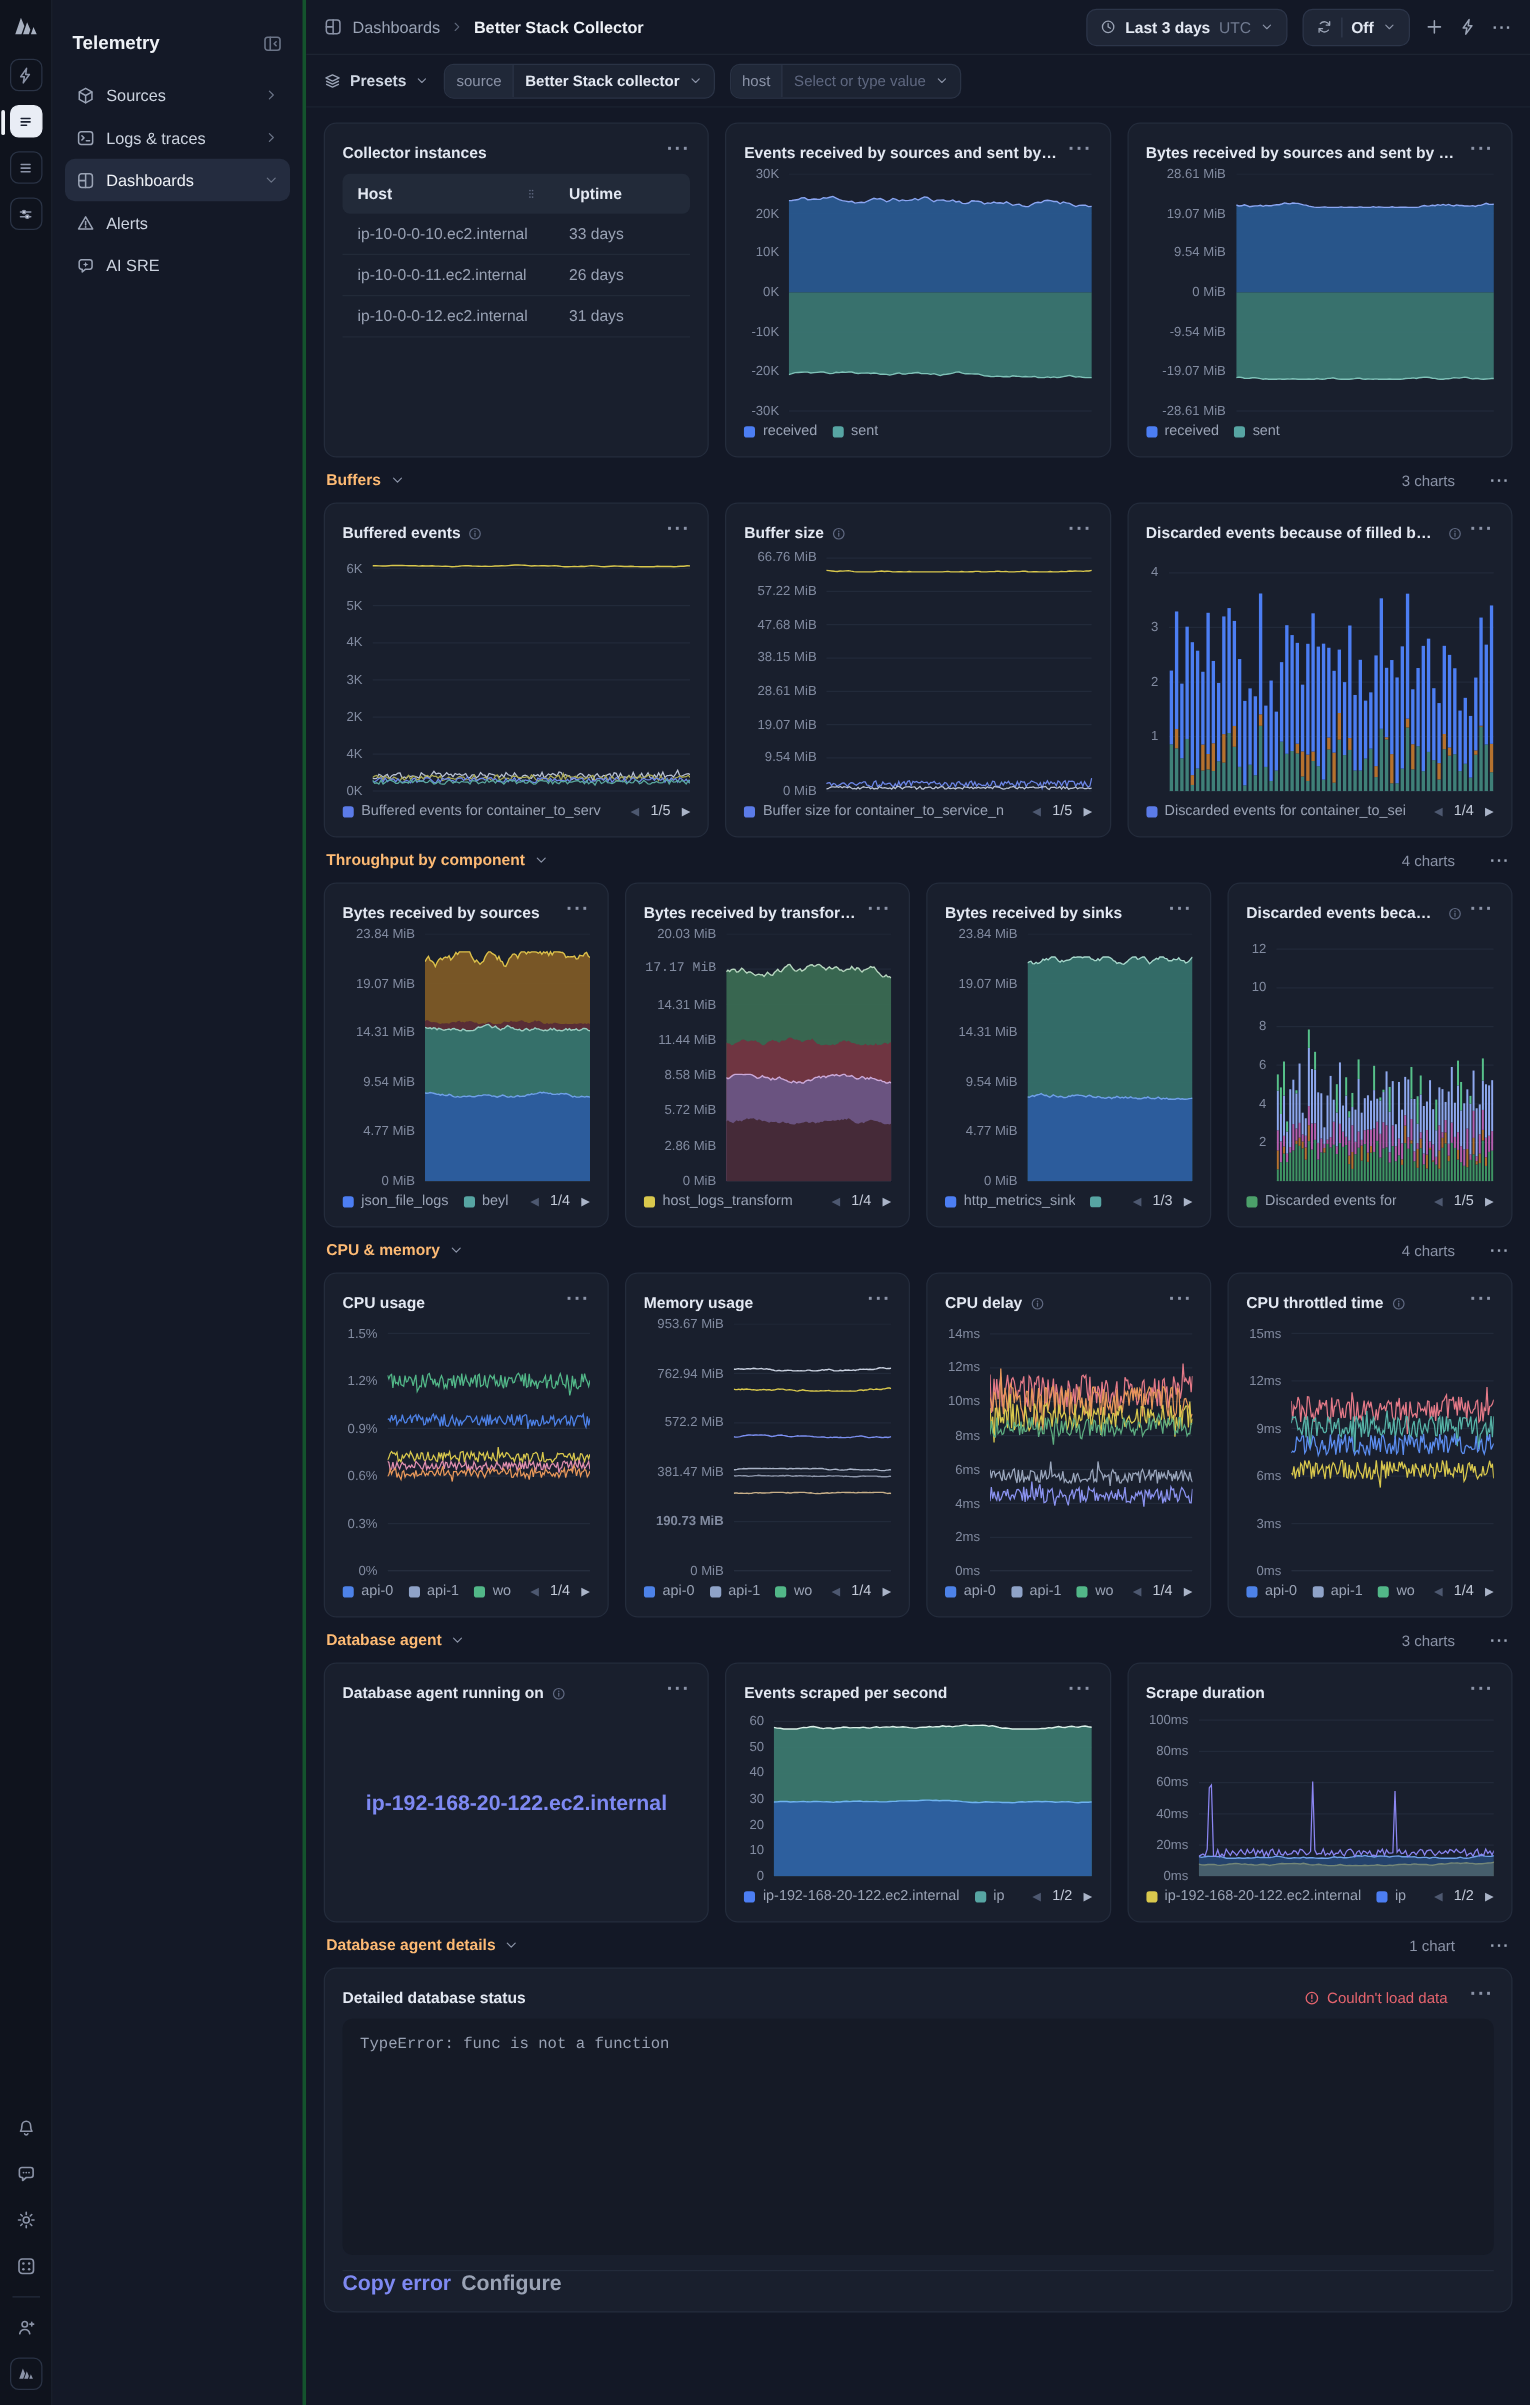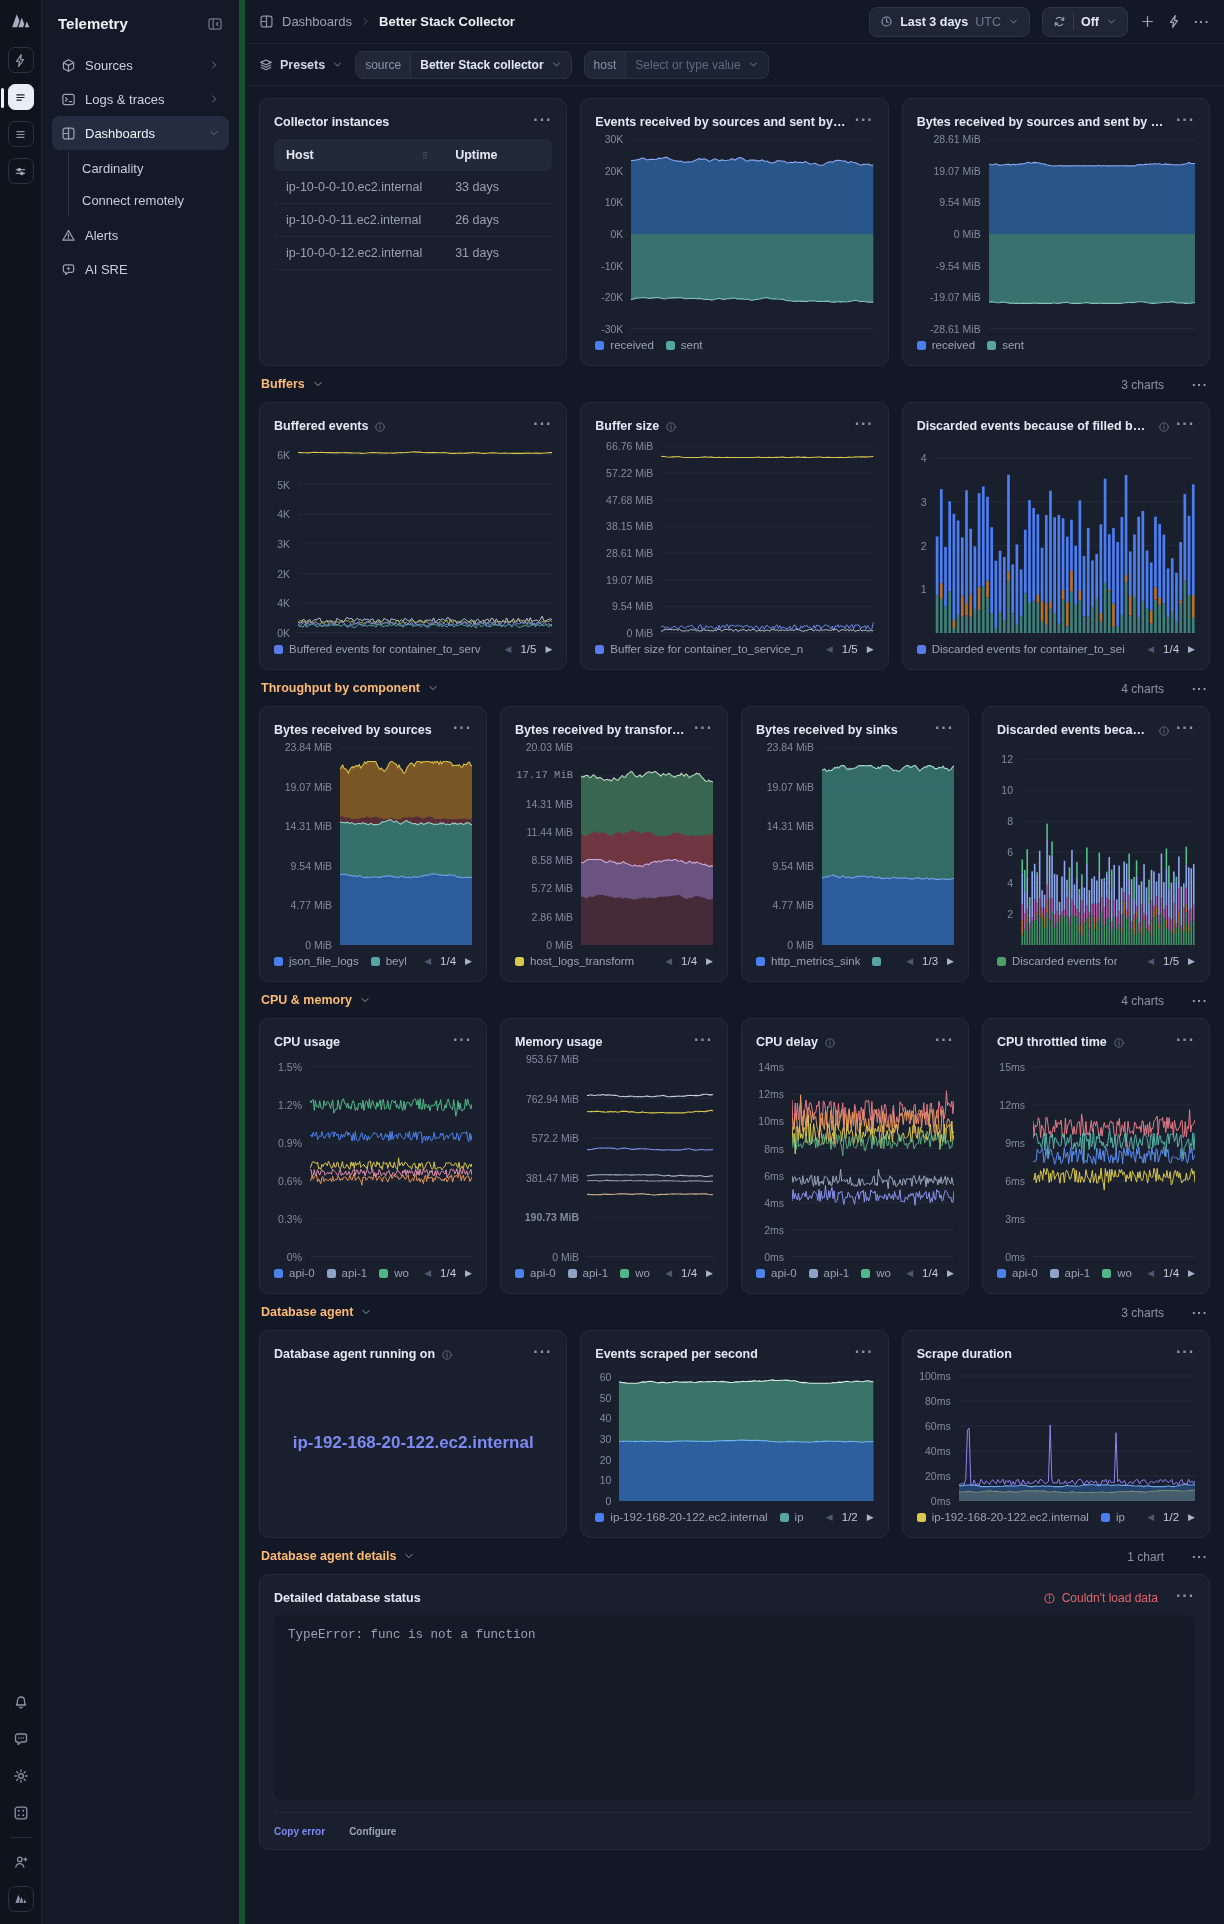--- a/index.html
+++ b/index.html
@@ -13,21 +13,21 @@
 
 .rail{width:42px;background:#0f131d;border-right:1px solid #1c2331;display:flex;flex-direction:column;align-items:center;padding:10px 0 12px;gap:11px;position:relative}
 .rail-logo{color:#a7b0c0;width:22px;height:22px;margin-bottom:4px}
 .rail-btn{width:26px;height:26px;border-radius:7px;display:flex;align-items:center;justify-content:center;color:#8b93a7;position:relative}
 .rail-btn.boxed{border:1px solid #2a3345}
 .rail-btn.active{background:#e9edf5;border-color:#e9edf5;color:#1a2030}
 .active-bar{position:absolute;left:-8px;top:3px;width:3px;height:20px;border-radius:2px;background:#eef1f6}
 .rail-spacer{flex:1}
 .rail-div{width:22px;height:1px;background:#252d3d}
 
-.sidebar{width:203px;background:#141927;border-right:6px solid #14532d;padding:13px 10px;display:flex;flex-direction:column}
+.sidebar{width:203px;background:#141927;border-right:3px solid #14532d;padding:24px 10px;display:flex;flex-direction:column}
 .sb-head{display:flex;align-items:center;justify-content:space-between;padding:2px 6px 16px}
 .sb-title{font-size:15px;font-weight:700;color:#eef1f6}
 .sb-collapse{color:#6b7487}
 .nav-item{display:flex;align-items:center;gap:9px;height:34px;padding:0 9px;border-radius:8px;font-size:13px;color:#ccd3df;cursor:default}
 .nav-item .chev{margin-left:auto;color:#6b7487}
 .nav-item.active{background:#242c3f;color:#eef1f6}
 .nav-icon{color:#9aa3b5}
 .sub{margin:2px 0 2px 16px;border-left:1px solid #2a3243}
 .sub .nav-item{height:32px;padding-left:13px;color:#c6cdd9}
 
@@ -84,21 +84,21 @@
 .tbl-head{display:grid;grid-template-columns:1.55fr 1fr;background:#222a39;border-radius:6px;font-size:12.5px;font-weight:700;color:#e3e8f2}
 .tbl-head>div{padding:9px 12px;display:flex;align-items:center}
 .col-drag{margin-left:auto;color:#5f6880}
 .tbl-row{display:grid;grid-template-columns:1.55fr 1fr;font-size:12.5px;color:#98a1b3;border-bottom:1px solid #222a38}
 .tbl-row>div{padding:9px 12px}
 
 .db-center{flex:1;display:flex;align-items:center;justify-content:center}
 .db-host{color:#7e89f2;font-size:17px;font-weight:600}
 .err-badge{margin-left:auto;display:flex;align-items:center;gap:6px;color:#e5646e;font-size:12px}
 .err-panel{flex:1;background:#151a26;border-radius:8px;margin-top:10px;padding:13px 14px;font-family:"Liberation Mono","DejaVu Sans Mono",monospace;font-size:12.5px;color:#98a1b3}
-.err-foot{display:flex;align-items:center;gap:24px;border-top:1px solid #232b3b;margin-top:12px;padding-top:13px;font-size:10px}
+.err-foot{display:flex;align-items:center;gap:8px;border-top:1px solid #232b3b;margin-top:12px;font-size:17px}
 .copy{color:#7e89f2;font-weight:700}
 .conf{color:#9aa3b5;font-weight:600}
 </style>
 </head>
 <body>
 
 <div class="app">
 
   <aside class="rail">
     <span class="rail-logo" data-icon="logo">
@@ -238,28 +238,20 @@
             <rect x="2.2" y="2.2" width="11.6" height="11.6" rx="2.4" fill="none" stroke="currentColor" stroke-width="1.3" stroke-linecap="round" stroke-linejoin="round"></rect>
             <path fill="none" stroke="currentColor" stroke-width="1.3" stroke-linecap="round" stroke-linejoin="round" d="M8 2.2v11.6M2.2 8h5.8"></path>
           </svg>
         </span>
       <span>Dashboards</span>
       <span class="chev ic12" data-icon="chevD">
           <svg viewBox="0 0 16 16">
             <path fill="none" stroke="currentColor" stroke-width="1.3" stroke-linecap="round" stroke-linejoin="round" d="M3.8 6 8 10.2 12.2 6"></path>
           </svg>
         </span>
-    </div>
-    <div class="sub">
-      <div class="nav-item">
-        <span>Cardinality</span>
-      </div>
-      <div class="nav-item">
-        <span>Connect remotely</span>
-      </div>
     </div>
     <div class="nav-item">
       <span class="nav-icon ic15" data-icon="alert">
           <svg viewBox="0 0 16 16">
             <path fill="none" stroke="currentColor" stroke-width="1.3" stroke-linecap="round" stroke-linejoin="round" d="M8 2.6 14 13H2z"></path>
             <path fill="none" stroke="currentColor" stroke-width="1.3" stroke-linecap="round" stroke-linejoin="round" d="M8 6.6v3"></path>
             <circle cx="8" cy="11.3" r=".8" fill="currentColor"></circle>
           </svg>
         </span>
       <span>Alerts</span>

